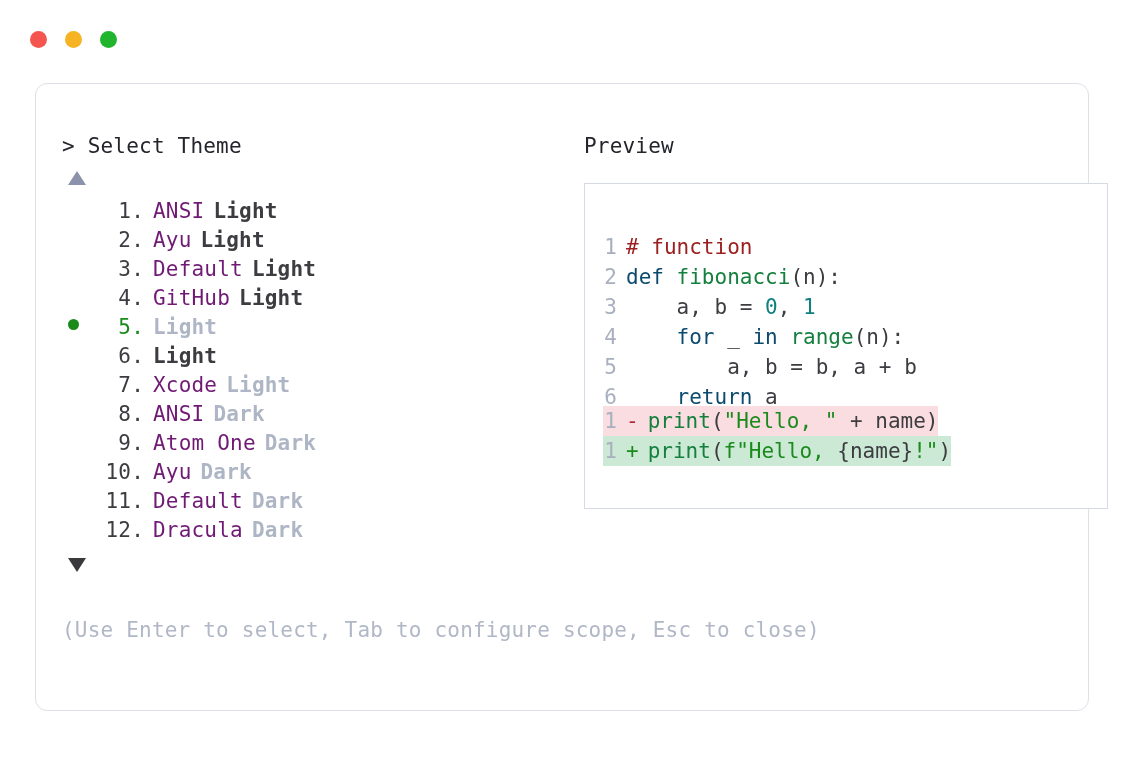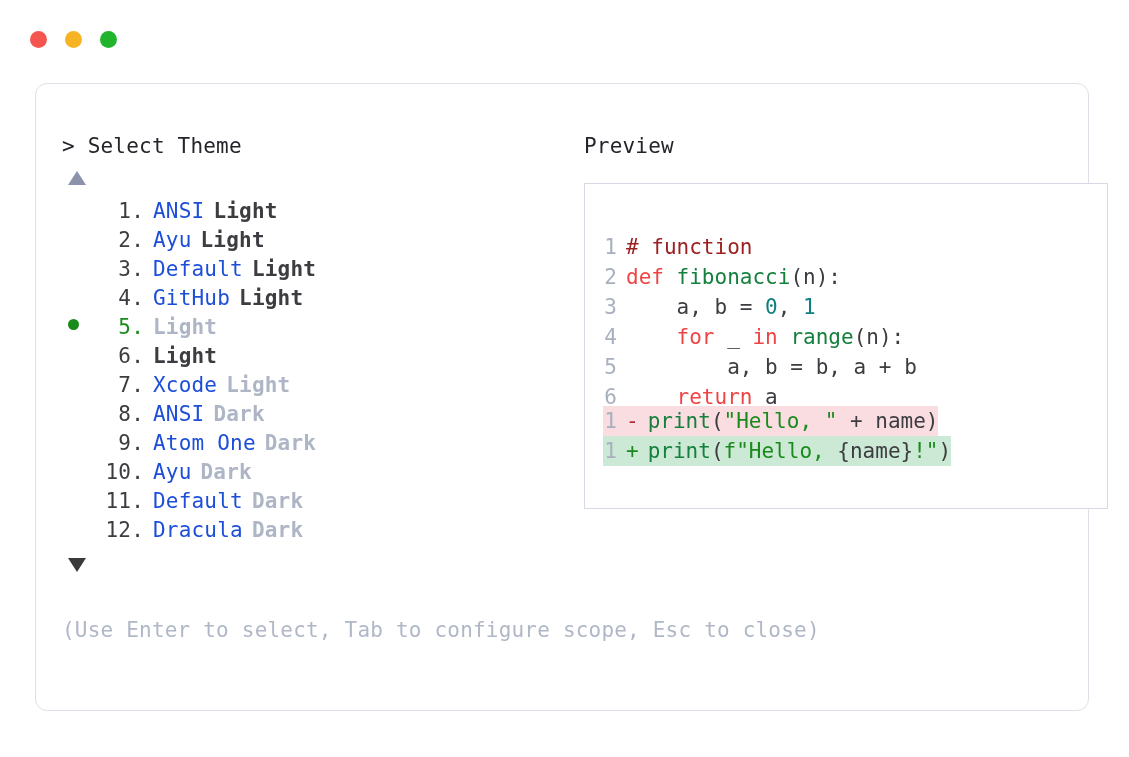--- a/index.html
+++ b/index.html
@@ -114,21 +114,21 @@
     background: #1a8a1c;
   }
   .idx {
     display: inline-block;
     width: 48px;
     text-align: right;
     color: #3c3c41;
     letter-spacing: 0.2px;
   }
   .theme-name {
-    color: #1d4ed8;
+    color: #701a75;
     letter-spacing: 0.2px;
     padding-left: 9px;
   }
   .theme-variant {
     letter-spacing: 0.2px;
     padding-left: 9px;
     font-weight: bold;
   }
   .variant-muted { color: #aeb6c6; }
   .variant-plain { color: #3c3c41; }
@@ -184,21 +184,21 @@
   .ln {
     display: inline-block;
     width: 14px;
     text-align: right;
     color: #a8afbe;
   }
   .code-text { padding-left: 9px; }
 
   
   .t-comment { color: #9c2020; }
-  .t-kw      { color: #ef4444; }
+  .t-kw      { color: #0c4a6e; }
   .t-fn      { color: #15803d; }
   .t-num     { color: #0f7f7f; }
   .t-plain   { color: #3c3c41; }
   .t-str     { color: #1a8a1c; }
 
   
   #diff-block {
     position: absolute;
     left: 18px;
     top: 222px;

